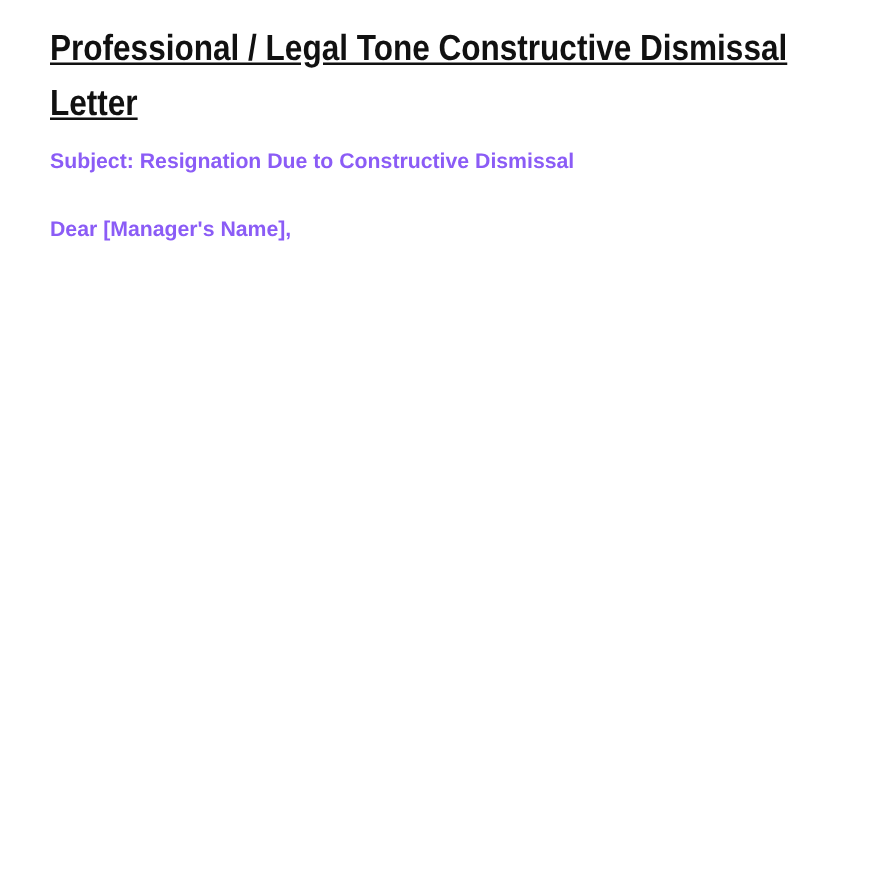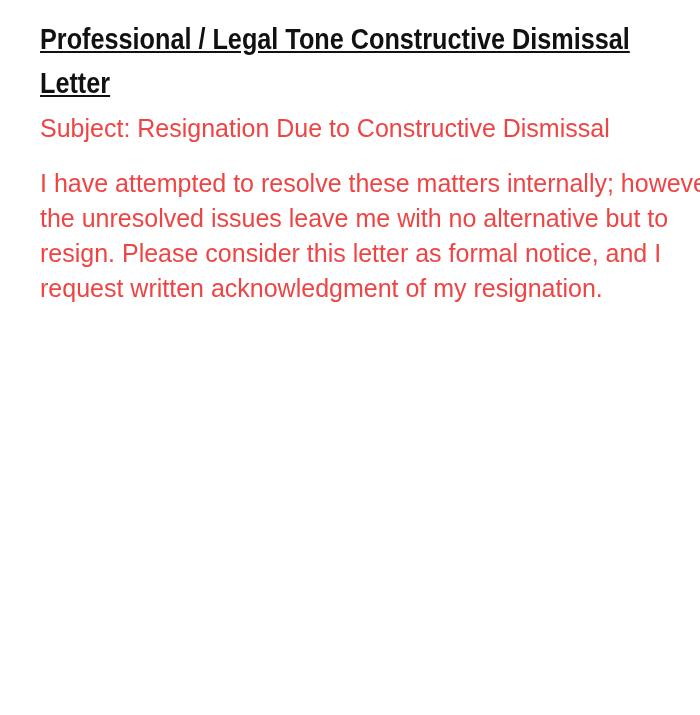--- a/index.html
+++ b/index.html
@@ -25,39 +25,36 @@
     text-decoration: underline;
   }
   h1.title .tl {
     display: block;
     white-space: pre;
     transform: scaleX(0.87);
     transform-origin: 0 50%;
   }
   p.bodytext {
     margin: 0 0 20px 0;
-    font-size: 25px;
+    font-size: 17px;
     line-height: 35px;
-    font-weight: 400;
-    color: #ef4444;
+    font-weight: 700;
+    color: #8b5cf6;
     white-space: pre; 
   }
 </style>
 </head>
 <body>
 
 <main class="letter">
   <h1 class="title">
     <span class="tl">Professional / Legal Tone Constructive Dismissal</span>
     <span class="tl">Letter</span>
   </h1>
 
   <p class="bodytext">Subject: Resignation Due to Constructive Dismissal</p>
 
+  <p class="bodytext">Dear [Manager's Name],</p>
 
 
-  <p class="bodytext">I have attempted to resolve these matters internally; however,
-the unresolved issues leave me with no alternative but to
-resign. Please consider this letter as formal notice, and I
-request written acknowledgment of my resignation.</p>
 
 
 </main>
 
 </body></html>

